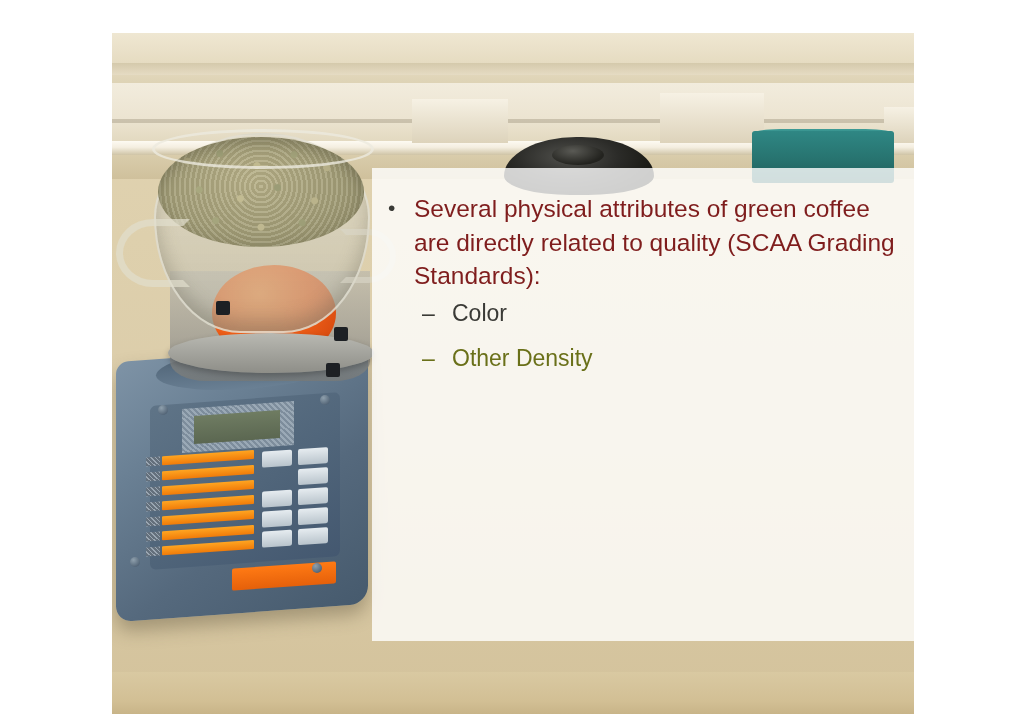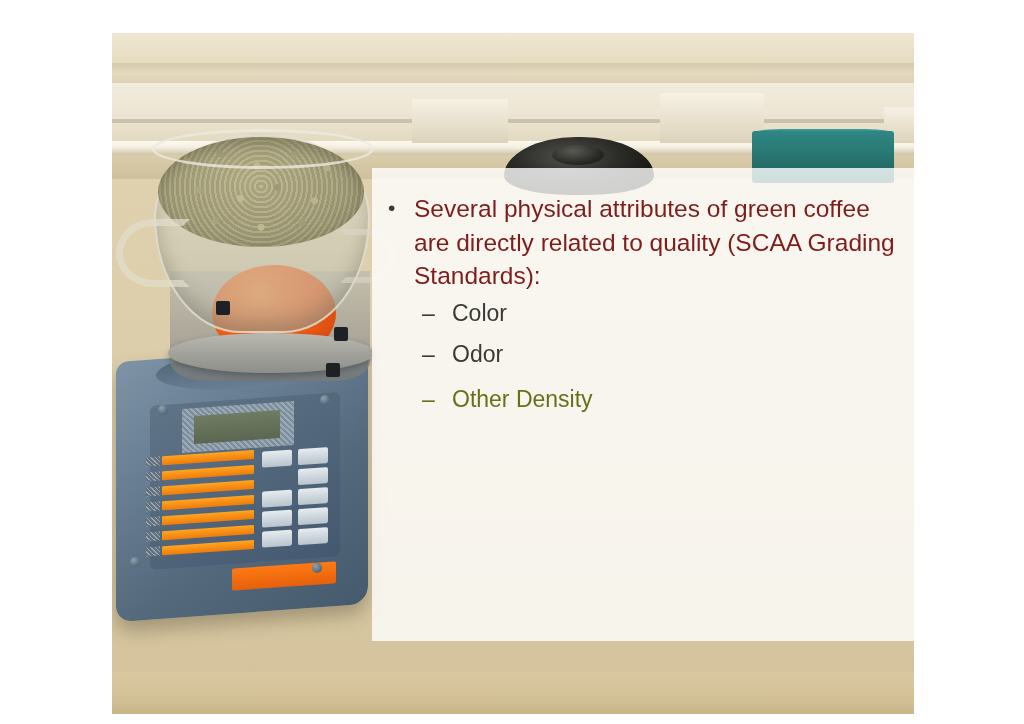--- a/index.html
+++ b/index.html
@@ -451,21 +451,20 @@
     <div class="table-edge"></div>
   </div>
 
 
   <div class="body-panel">
     <ul class="bullets">
 
       <li class="lvl1">Several physical attributes of green coffee are directly related to quality (SCAA Grading Standards):</li>
       <ul class="sub">
         <li class="lvl2">Color</li>
-        <li class="lvl2">Odor</li>
       </ul>
 
       <div class="group-gap"></div>
 
       <ul class="sub">
         <li class="lvl2 olive">Other Density</li>
       </ul>
 
     </ul>
   </div>

